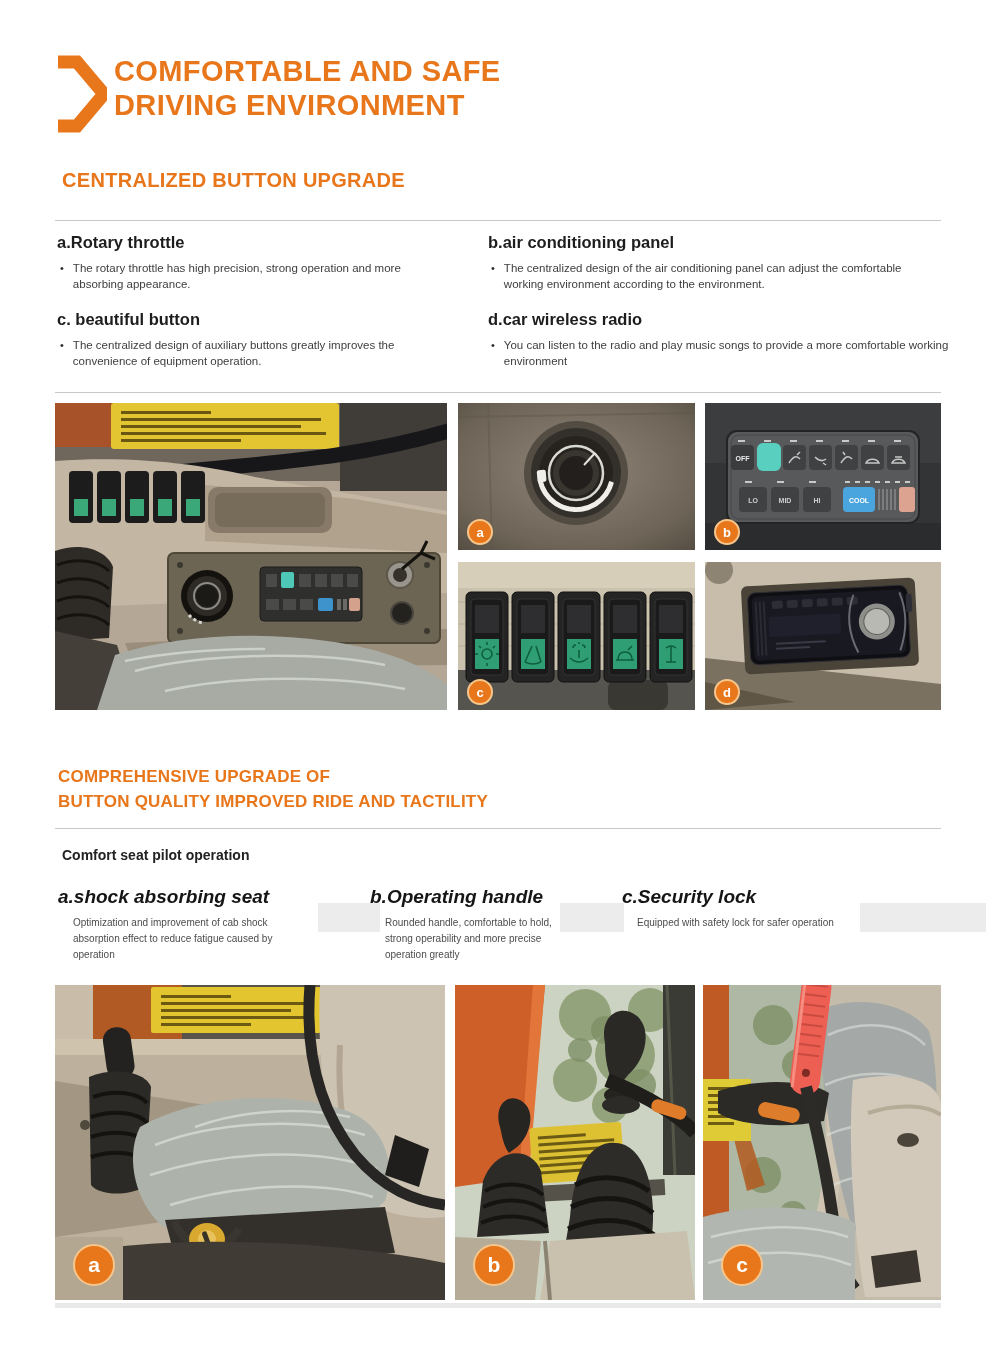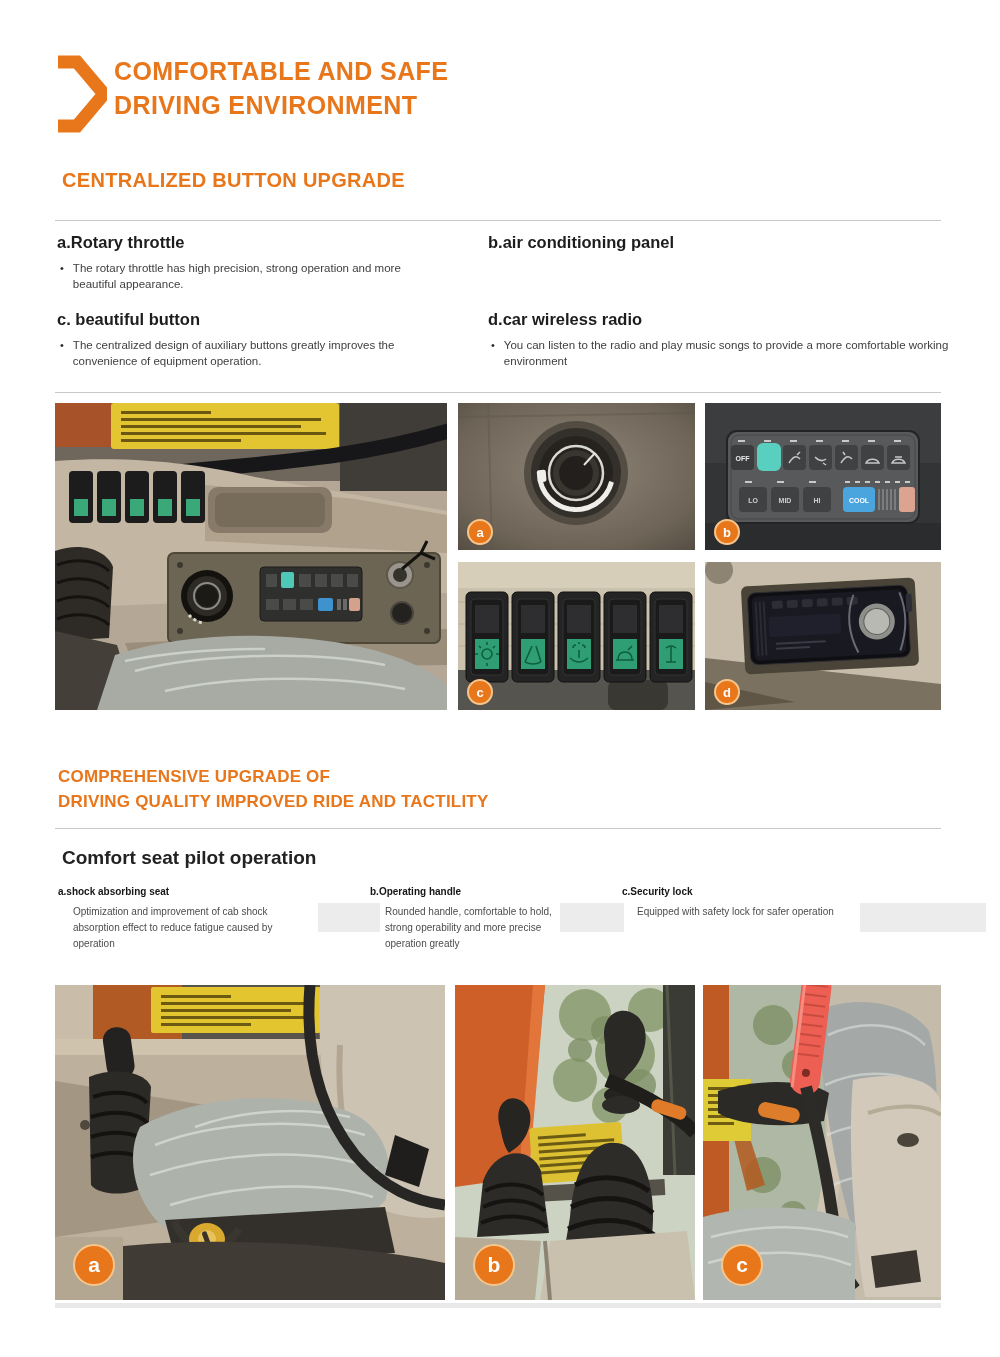--- a/index.html
+++ b/index.html
@@ -5,21 +5,21 @@
   html,body { margin:0; padding:0; background:#ffffff; }
   body { font-family:"Liberation Sans", sans-serif; }
   #page {
     position:relative; width:1000px; height:1357px; background:#ffffff;
     overflow:hidden; margin:0 auto;
   }
   .abs { position:absolute; }
 
   
   #header-title {
-    left:114px; top:54px; color:#E8761B; font-size:25px; line-height:34px;
+    left:114px; top:54px; color:#E8761B; font-size:29px; line-height:34px;
     font-weight:800; letter-spacing:0.4px;
   }
   #section1-heading {
     left:62px; top:169px; color:#E8761B; font-size:20px; font-weight:800;
     letter-spacing:0.3px;
   }
   .divider { left:55px; width:886px; height:1px; background:#c9c9c9; }
 
   
   #features1 {
@@ -42,22 +42,22 @@
     display:flex; align-items:center; justify-content:center;
   }
   .badge-sm { width:22px; height:22px; font-size:13px; left:9px; bottom:5px; }
   .badge-lg { width:38px; height:38px; font-size:21px; left:18px; bottom:14px; }
 
   
   #section2-heading {
     left:58px; top:764px; color:#E8761B; font-size:17px; line-height:25px;
     font-weight:800; letter-spacing:0.2px;
   }
-  #section2-sub { left:62px; top:847px; color:#222; font-size:19px; font-weight:800; }
-  .f2-title { font-size:10px; font-weight:800; color:#151515; margin:0 0 7px 0; }
+  #section2-sub { left:62px; top:847px; color:#222; font-size:14px; font-weight:800; }
+  .f2-title { font-size:19px; font-weight:800; color:#151515; margin:0 0 7px 0;font-style:italic; }
   .f2-desc { font-size:10px; color:#4c4c4c; line-height:1.6; padding-left:15px; }
   .ghost-bar { background:#ececec; }
   #bottom-strip { left:55px; top:1303px; width:886px; height:5px; background:#e9e9e9; }
 </style>
 </head>
 <body>
 
 <div id="page">
 
   <div class="abs" style="left:55px; top:55px;">
@@ -70,24 +70,25 @@
     <div>COMFORTABLE AND SAFE</div>
     <div>DRIVING ENVIRONMENT</div>
   </div>
 
   <div class="abs" id="section1-heading">CENTRALIZED BUTTON UPGRADE</div>
   <div class="abs divider" style="top:220px;"></div>
 
   <div class="abs" id="features1">
     <div>
       <div class="f1-title">a.Rotary throttle</div>
-      <div class="fdesc" style="max-width:368px;">The rotary throttle has high precision, strong operation and more beautiful appearance.</div>
+      <div class="fdesc" style="max-width:368px;">The rotary throttle has high precision, strong operation and more absorbing appearance.</div>
     </div>
     <div>
       <div class="f1-title">b.air conditioning panel</div>
+      <div class="fdesc" style="max-width:448px;">The centralized design of the air conditioning panel can adjust the comfortable working environment according to the environment.</div>
     </div>
     <div>
       <div class="f1-title">c. beautiful button</div>
       <div class="fdesc" style="max-width:362px;">The centralized design of auxiliary buttons greatly improves the convenience of equipment operation.</div>
     </div>
     <div>
       <div class="f1-title">d.car wireless radio</div>
       <div class="fdesc" style="max-width:482px;">You can listen to the radio and play music songs to provide a more comfortable working environment</div>
     </div>
   </div>
@@ -368,21 +369,21 @@
         <circle cx="172" cy="62" r="13" fill="#b9b9b4"></circle>
         <circle cx="172" cy="62" r="13" fill="none" stroke="#5f5f5a"></circle>
         <rect x="202" y="36" width="6" height="18" rx="2" fill="#2d2d35"></rect>
       </g>
     </svg>
     <div class="badge badge-sm">d</div>
   </div>
 
   <div class="abs" id="section2-heading">
     <div>COMPREHENSIVE UPGRADE OF</div>
-    <div>DRIVING QUALITY IMPROVED RIDE AND TACTILITY</div>
+    <div>BUTTON QUALITY IMPROVED RIDE AND TACTILITY</div>
   </div>
   <div class="abs divider" style="top:828px;"></div>
   <div class="abs" id="section2-sub">Comfort seat pilot operation</div>
 
   <div class="abs ghost-bar" style="left:318px; top:903px; width:62px; height:29px;"></div>
   <div class="abs ghost-bar" style="left:560px; top:903px; width:64px; height:29px;"></div>
   <div class="abs ghost-bar" style="left:860px; top:903px; width:126px; height:29px;"></div>
 
   <div class="abs" style="left:58px; top:886px; width:250px;">
     <div class="f2-title">a.shock absorbing seat</div>

